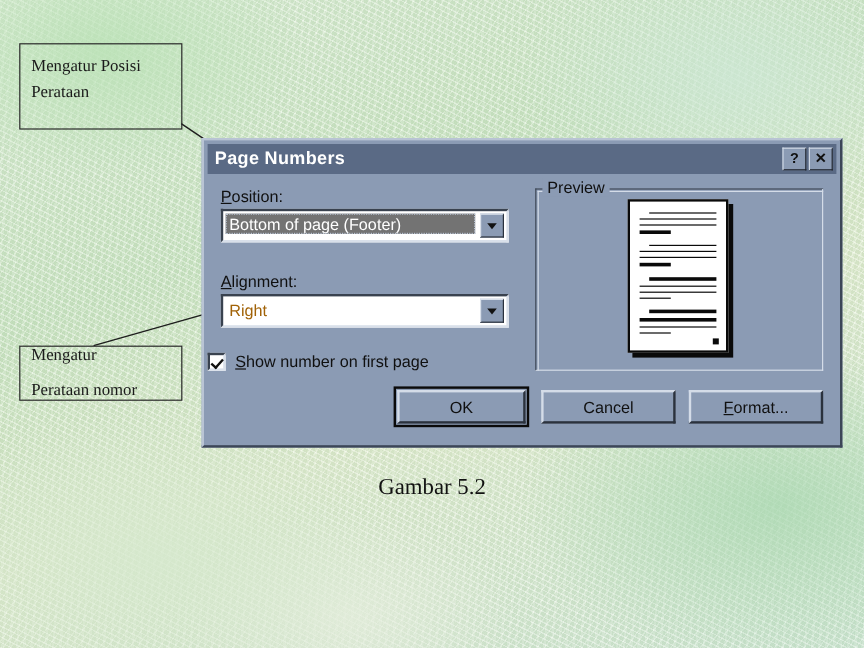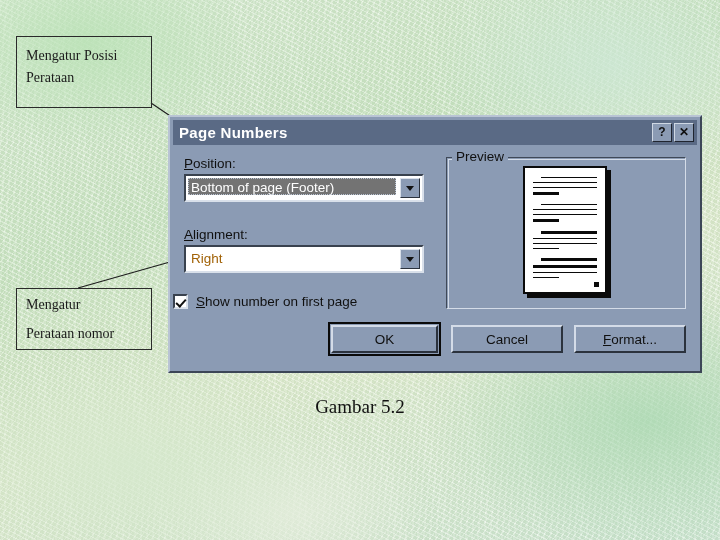--- a/index.html
+++ b/index.html
@@ -38,21 +38,21 @@
     box-sizing: border-box;
     border: 1px solid #2a2a2a;
     font-family: "Liberation Serif", serif;
     font-size: 14px;
     color: #1a1a1a;
     line-height: 1.55;
     padding: 8px 9px;
     background: transparent;
   }
   #callout-position { left: 16px; top: 36px; width: 136px; height: 72px; }
-  #callout-alignment { left: 16px; top: 288px; width: 136px; height: 62px;
+  #callout-alignment { left: 16px; top: 288px; width: 136px; height: 46px;
                        display: flex; flex-direction: column; justify-content: center; }
   #callout-alignment .ln { line-height: 1.1; }
   #callout-alignment .ln + .ln { margin-top: 13px; }
 
   
   .leader { position: absolute; overflow: visible; }
 
   
   #caption {
     position: absolute;

